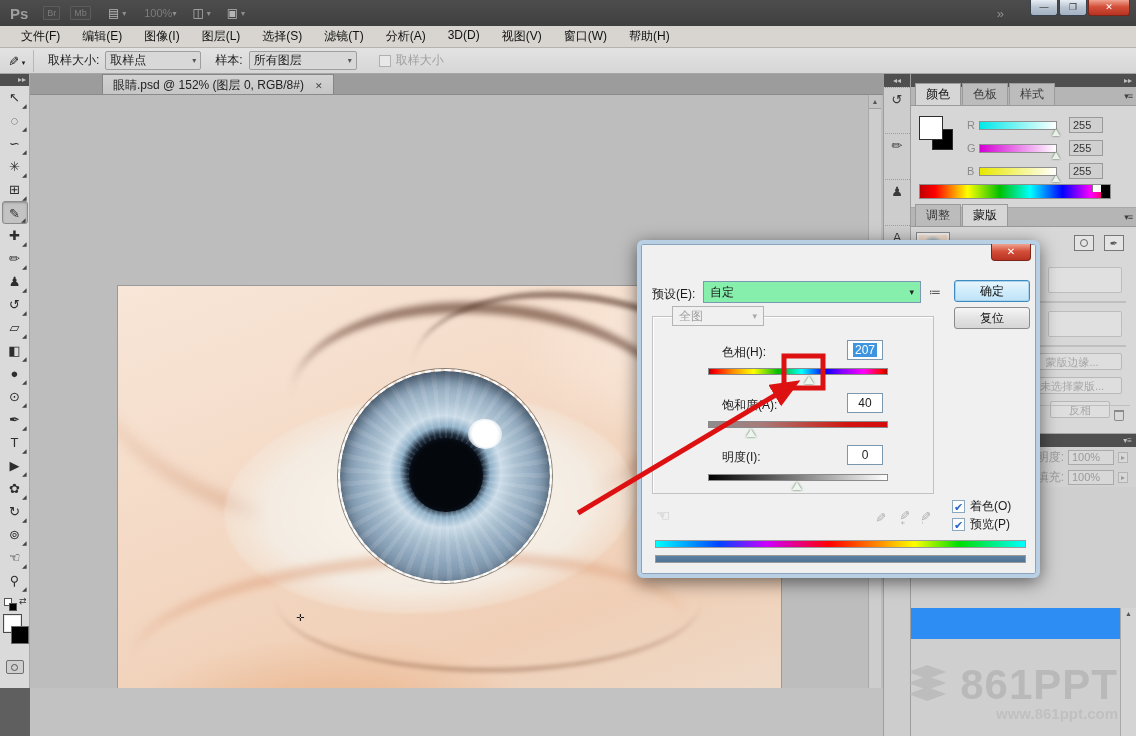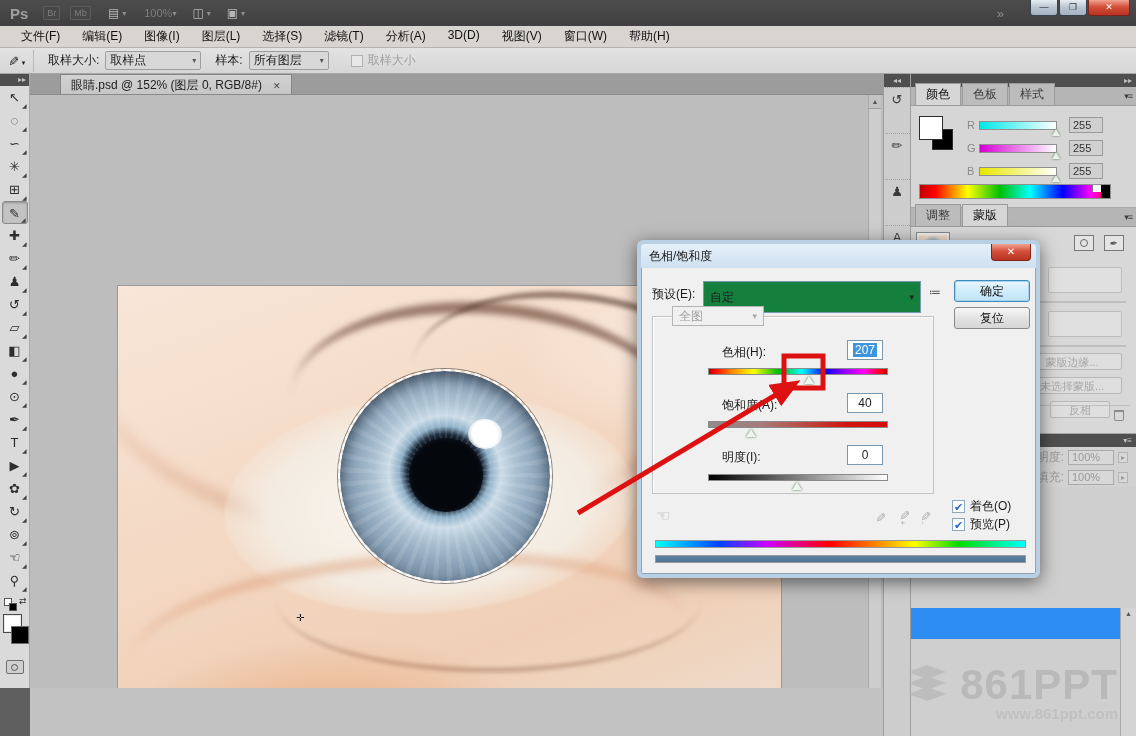--- a/index.html
+++ b/index.html
@@ -49,21 +49,21 @@
   .swatch-big { position:relative; height:40px; }
   .swatch-big .f { position:absolute; left:3px; top:0; width:19px; height:19px; background:#fff; border:1px solid #4a4a4a; box-shadow:0 0 0 1px #e8e8e8 inset; }
   .swatch-big .b { position:absolute; left:11px; top:12px; width:18px; height:18px; background:#000; border:1px solid #6a6a6a; }
   .quickmask { width:18px; height:14px; margin:6px auto 0; border:1px solid #6f6f6f; border-radius:2px; background:#cfcfcf; display:flex; align-items:center; justify-content:center; }
   .quickmask i { width:7px; height:7px; border:1px solid #555; border-radius:50%; display:block; }
   .toolbar-foot { position:absolute; left:0; bottom:0; width:30px; height:48px; background:#5f5f5f; }
 
   
   .docarea { position:absolute; left:30px; top:74px; width:853px; height:662px; background:#bdbdbd; z-index:1; }
   .tabstrip { height:21px; background:#9c9c9c; border-bottom:1px solid #8a8a8a; display:flex; }
-  .doctab { background:linear-gradient(#d2d2d2,#c6c6c6); border:1px solid #868686; border-bottom:none; padding:2px 8px 0 10px; font-size:12px; color:#222; display:flex; align-items:center; gap:8px; margin-left:30px; }
+  .doctab { background:linear-gradient(#d2d2d2,#c6c6c6); border:1px solid #868686; border-bottom:none; padding:2px 8px 0 10px; font-size:12px; color:#222; display:flex; align-items:center; gap:8px; margin-left:72px; }
   .doctab .x { font-size:9px; color:#444; border:1px solid transparent; padding:0 2px; }
   .canvas { position:absolute; left:0; top:21px; width:838px; height:593px; background:#bdbdbd; overflow:hidden; }
   .vscroll { position:absolute; right:2px; top:21px; width:13px; height:593px; background:#cdcdcd; border-left:1px solid #a9a9a9; }
   .vscroll .up { height:14px; background:#c3c3c3; border-bottom:1px solid #a0a0a0; text-align:center; font-size:7px; line-height:14px; color:#555; }
   .docfoot { position:absolute; left:0; bottom:0; width:853px; height:48px; background:#c2c2c2; }
 
   
   .photo { position:absolute; left:88px; top:191px; width:663px; height:420px; overflow:hidden;
     background:
       radial-gradient(ellipse 60% 45% at 32% 108%, rgba(230,165,115,.8) 0%, rgba(230,165,115,0) 55%),
@@ -135,21 +135,21 @@
   .layer-sel { position:absolute; left:0; top:121px; width:210px; height:31px; background:#2e8df2; }
   .rp-scroll { position:absolute; right:0; top:121px; width:16px; height:180px; background:#d4d4d4; border-left:1px solid #a8a8a8; }
   .rp-scroll .up { text-align:center; font-size:7px; color:#555; line-height:12px; }
 
   
   .dialog { position:absolute; left:637px; top:240px; width:403px; height:338px; z-index:50;
     background:#f0f0f0; border:4px solid #b9cfe3; border-radius:6px; box-shadow:0 4px 18px rgba(0,0,0,.55), inset 0 0 0 1px #8ba4bb; }
   .dlg-title { position:absolute; left:0; top:0; right:0; height:24px; background:linear-gradient(#e6f0fa,#cfe0f0); border-radius:3px 3px 0 0; padding:4px 8px; color:#1a1a1a; }
   .dlg-close { position:absolute; right:5px; top:0; width:40px; height:17px; background:linear-gradient(#f0a492,#d4503a 45%,#b83322); border:1px solid #7e2418; border-top:none; border-radius:0 0 4px 4px; color:#fff; font-weight:bold; font-size:10px; text-align:center; line-height:15px; }
   .dlg-label { position:absolute; color:#1a1a1a; }
-  .dlg-select { position:absolute; background:#15803d; border:1px solid #7a98af; height:32px; display:flex; align-items:center; padding:0 6px; }
+  .dlg-select { position:absolute; background:#86efac; border:1px solid #7a98af; height:22px; display:flex; align-items:center; padding:0 6px; }
   .dlg-select .val { flex:1; }
   .dlg-select .arr { font-size:9px; color:#222; }
   .preset-menu-ico { position:absolute; color:#555; font-size:12px; }
   .btn { position:absolute; width:76px; height:22px; text-align:center; line-height:20px; border-radius:3px; background:linear-gradient(#f6f6f6,#e3e3e3 50%,#d6d6d6); border:1px solid #8a8a8a; color:#111; }
   .btn.ok { background:linear-gradient(#eaf6fd,#d0ecfb 50%,#bfe3f8); border:1px solid #3f8bc0; box-shadow:0 0 0 1px #a8d4ef inset; }
   .groupbox { position:absolute; left:11px; top:72px; width:282px; height:178px; border:1px solid #c3c3c3; box-shadow:1px 1px 0 #fff inset; }
   .dlg-select.disabled { background:#f0f0f0; border-color:#b4b4b4; color:#a0a0a0; }
   .dlg-select.disabled .arr { color:#a8a8a8; }
   .valbox { position:absolute; width:36px; height:20px; background:#fff; border:1px solid #7a98af; text-align:center; line-height:18px; }
   .valbox .sel { background:#3d95e0; color:#fff; padding:0 2px; }
@@ -223,21 +223,21 @@
 </div>
 
 <div class="optionsbar">
   <span class="opt-tool"><span class="glyph">✎</span> <span style="font-size:7px;">▾</span></span>
   <span class="opt-label">取样大小:</span>
   <span class="opt-select" style="width:96px;">
     <span class="val">取样点</span>
       <span class="arr">▾</span>
   </span>
   <span class="opt-label">样本:</span>
-  <span class="opt-select" style="width:80px;">
+  <span class="opt-select" style="width:108px;">
     <span class="val">所有图层</span>
       <span class="arr">▾</span>
   </span>
   <span class="opt-check">
     <span class="opt-checkbox"></span>
     <span>取样大小</span>
   </span>
 </div>
 
 <div class="toolbar">
@@ -404,21 +404,20 @@
   </div>
   <div style="position:relative; height:300px;">
     <div class="layer-sel"></div>
     <div class="rp-scroll">
         <div class="up">▲</div>
       </div>
   </div>
 </div>
 
 <div class="dialog">
-  <div class="dlg-title">色相/饱和度</div>
   <div class="dlg-close">✕</div>
 
   <span class="dlg-label" style="left:11px; top:42px;">预设(E):</span>
   <div class="dlg-select" style="left:62px; top:37px; width:218px;">
     <span class="val">自定</span>
       <span class="arr">▾</span>
   </div>
   <span class="preset-menu-ico" style="left:288px; top:41px;">≔</span>
   <div class="btn ok" style="left:313px; top:36px;">确定</div>
   <div class="btn" style="left:313px; top:63px;">复位</div>

